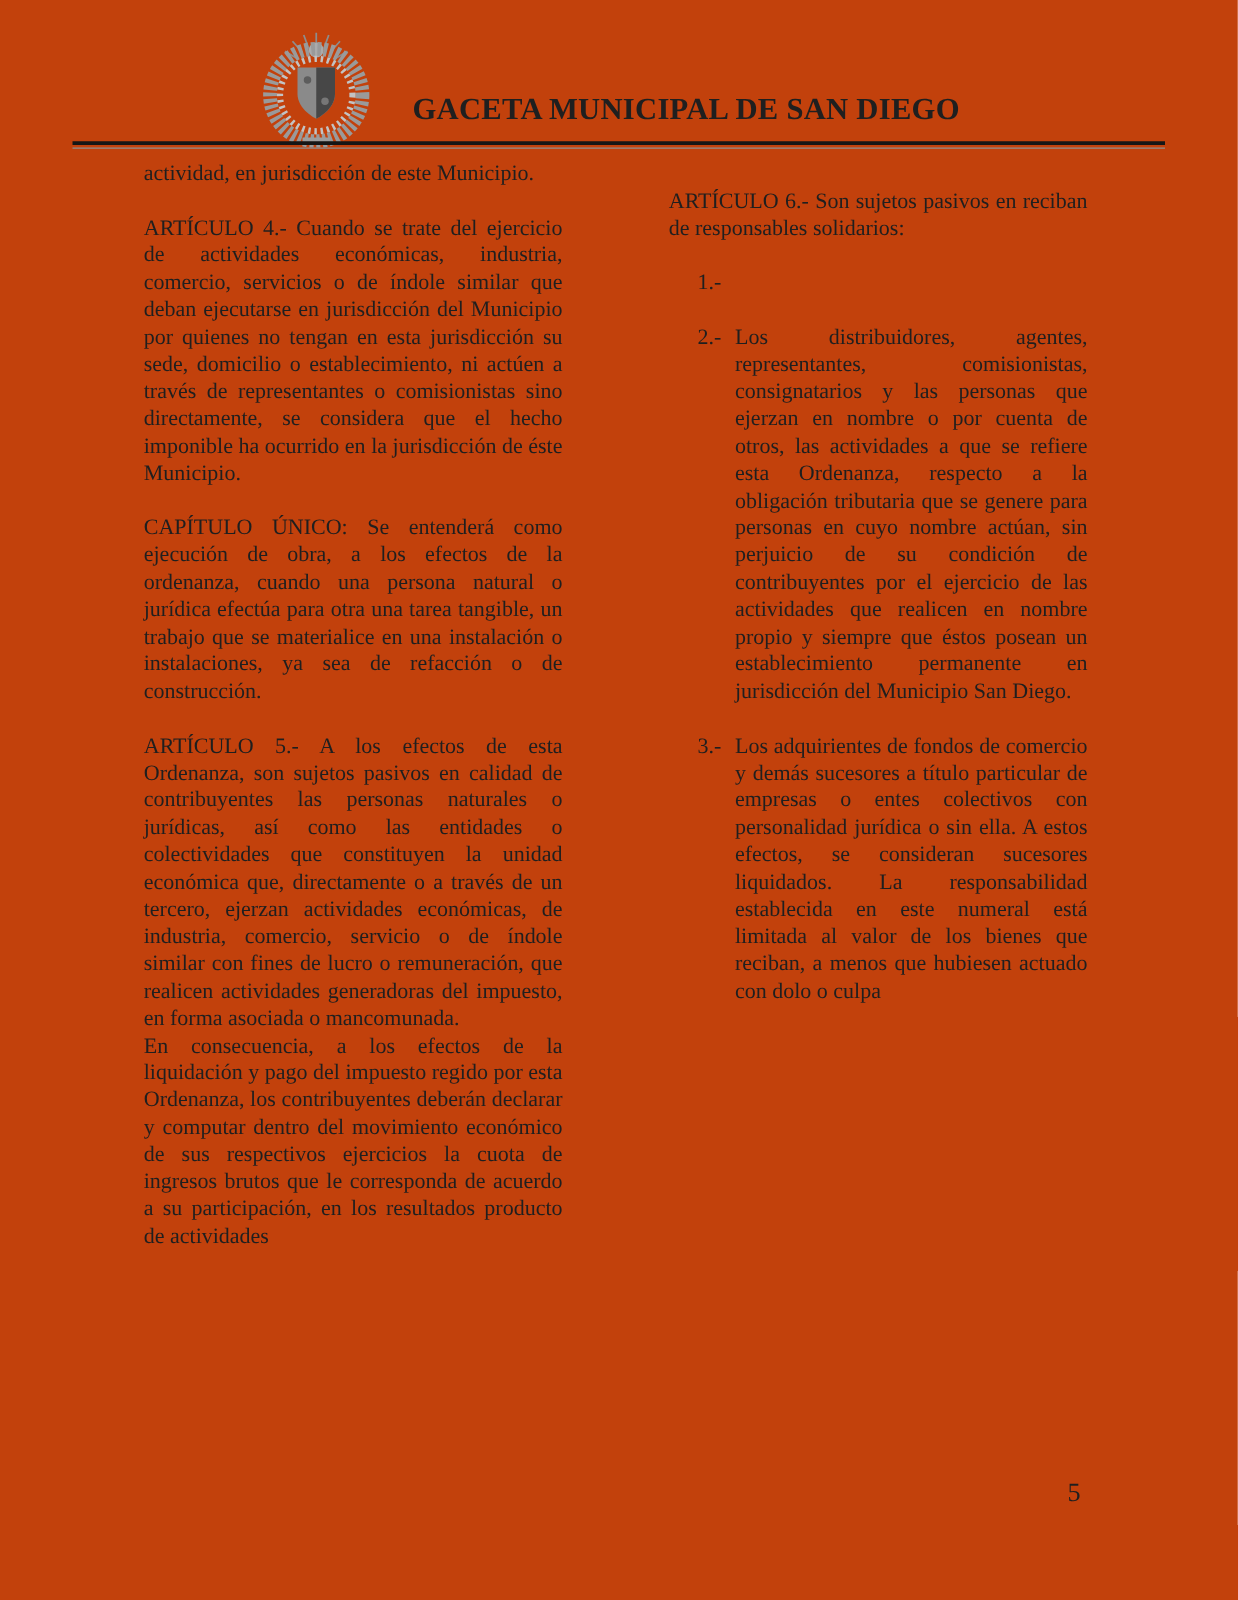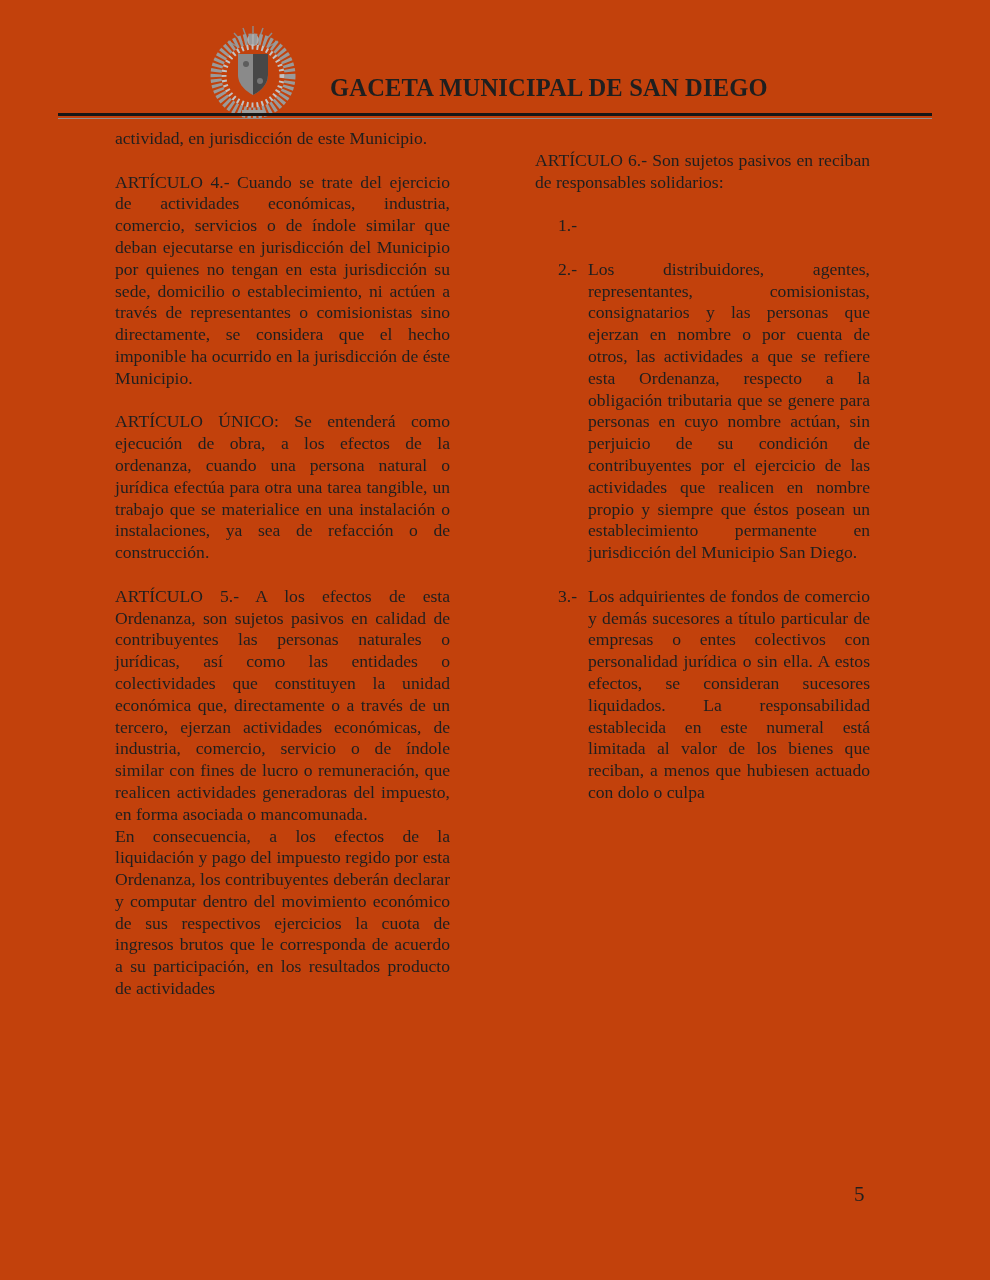--- a/index.html
+++ b/index.html
@@ -107,21 +107,21 @@
     <div class="thin"></div>
   </div>
 
   <main class="columns">
 
     <section class="col">
       <p><span>actividad, en jurisdicción de este Municipio.</span></p>
 
       <p class="gap"><b class="lead">ARTÍCULO 4.-</b> <span>Cuando se trate del ejercicio de actividades económicas, industria, comercio, servicios o de índole similar que deban ejecutarse en jurisdicción del Municipio por quienes no tengan en esta jurisdicción su sede, domicilio o establecimiento, ni actúen a través de representantes o comisionistas sino directamente, se considera que el hecho imponible ha ocurrido en la jurisdicción de éste Municipio.</span></p>
 
-      <p class="gap"><b class="lead">ARTÍCULO ÚNICO:</b> <span>Se entenderá como ejecución de obra, a los efectos de la ordenanza, cuando una persona natural o jurídica efectúa para otra una tarea tangible, un trabajo que se materialice en una instalación o instalaciones, ya sea de refacción o de construcción.</span></p>
+      <p class="gap"><b class="lead">CAPÍTULO ÚNICO:</b> <span>Se entenderá como ejecución de obra, a los efectos de la ordenanza, cuando una persona natural o jurídica efectúa para otra una tarea tangible, un trabajo que se materialice en una instalación o instalaciones, ya sea de refacción o de construcción.</span></p>
 
 
       <p class="gap"><b class="lead">ARTÍCULO 5.-</b> <span>A los efectos de esta Ordenanza, son sujetos pasivos en calidad de contribuyentes las personas naturales o jurídicas, así como las entidades o colectividades que constituyen la unidad económica que, directamente o a través de un tercero, ejerzan actividades económicas, de industria, comercio, servicio o de índole similar con fines de lucro o remuneración, que realicen actividades generadoras del impuesto, en forma asociada o mancomunada.</span></p>
 
       <p><span>En consecuencia, a los efectos de la liquidación y pago del impuesto regido por esta Ordenanza, los contribuyentes deberán declarar y computar dentro del movimiento económico de sus respectivos ejercicios la cuota de ingresos brutos que le corresponda de acuerdo a su participación, en los resultados producto de actividades</span></p>
     </section>
 
     <section class="col">
 
 

